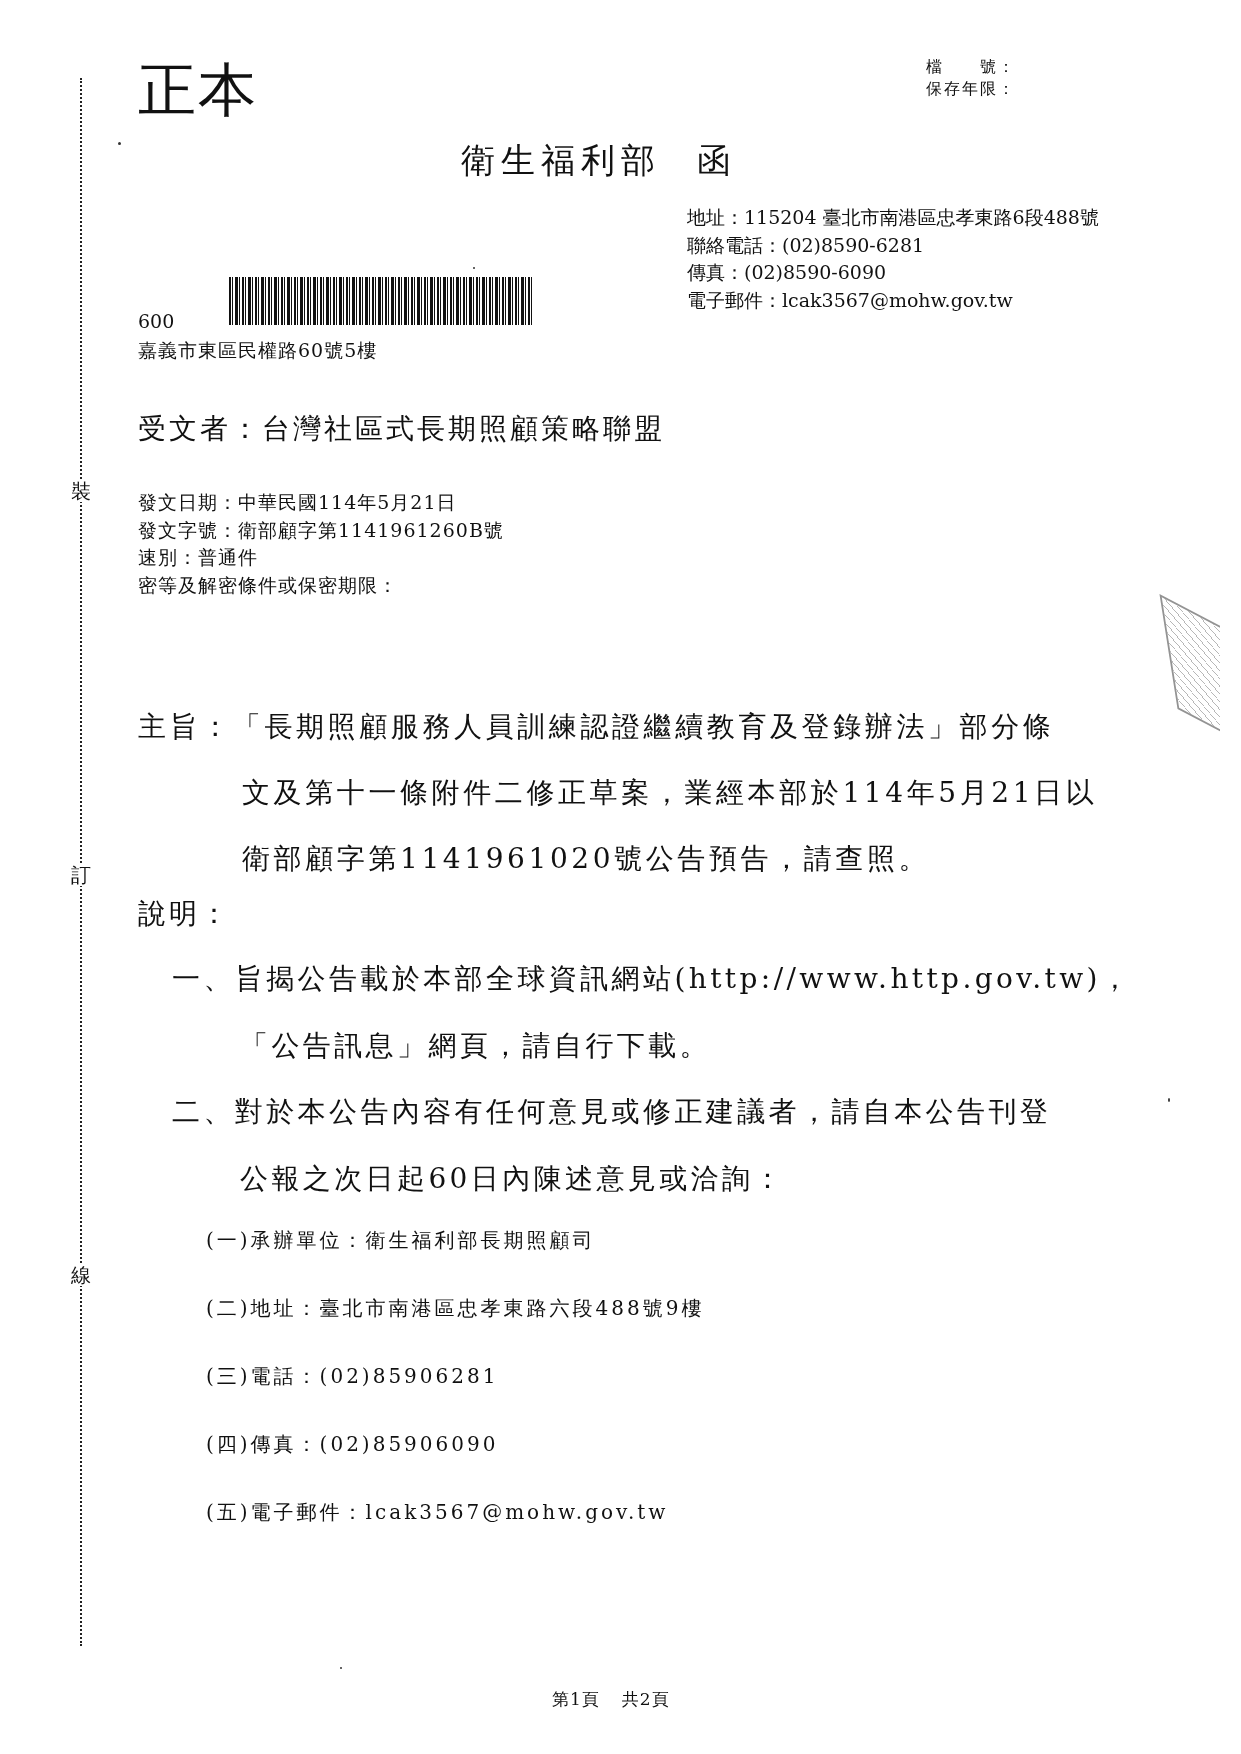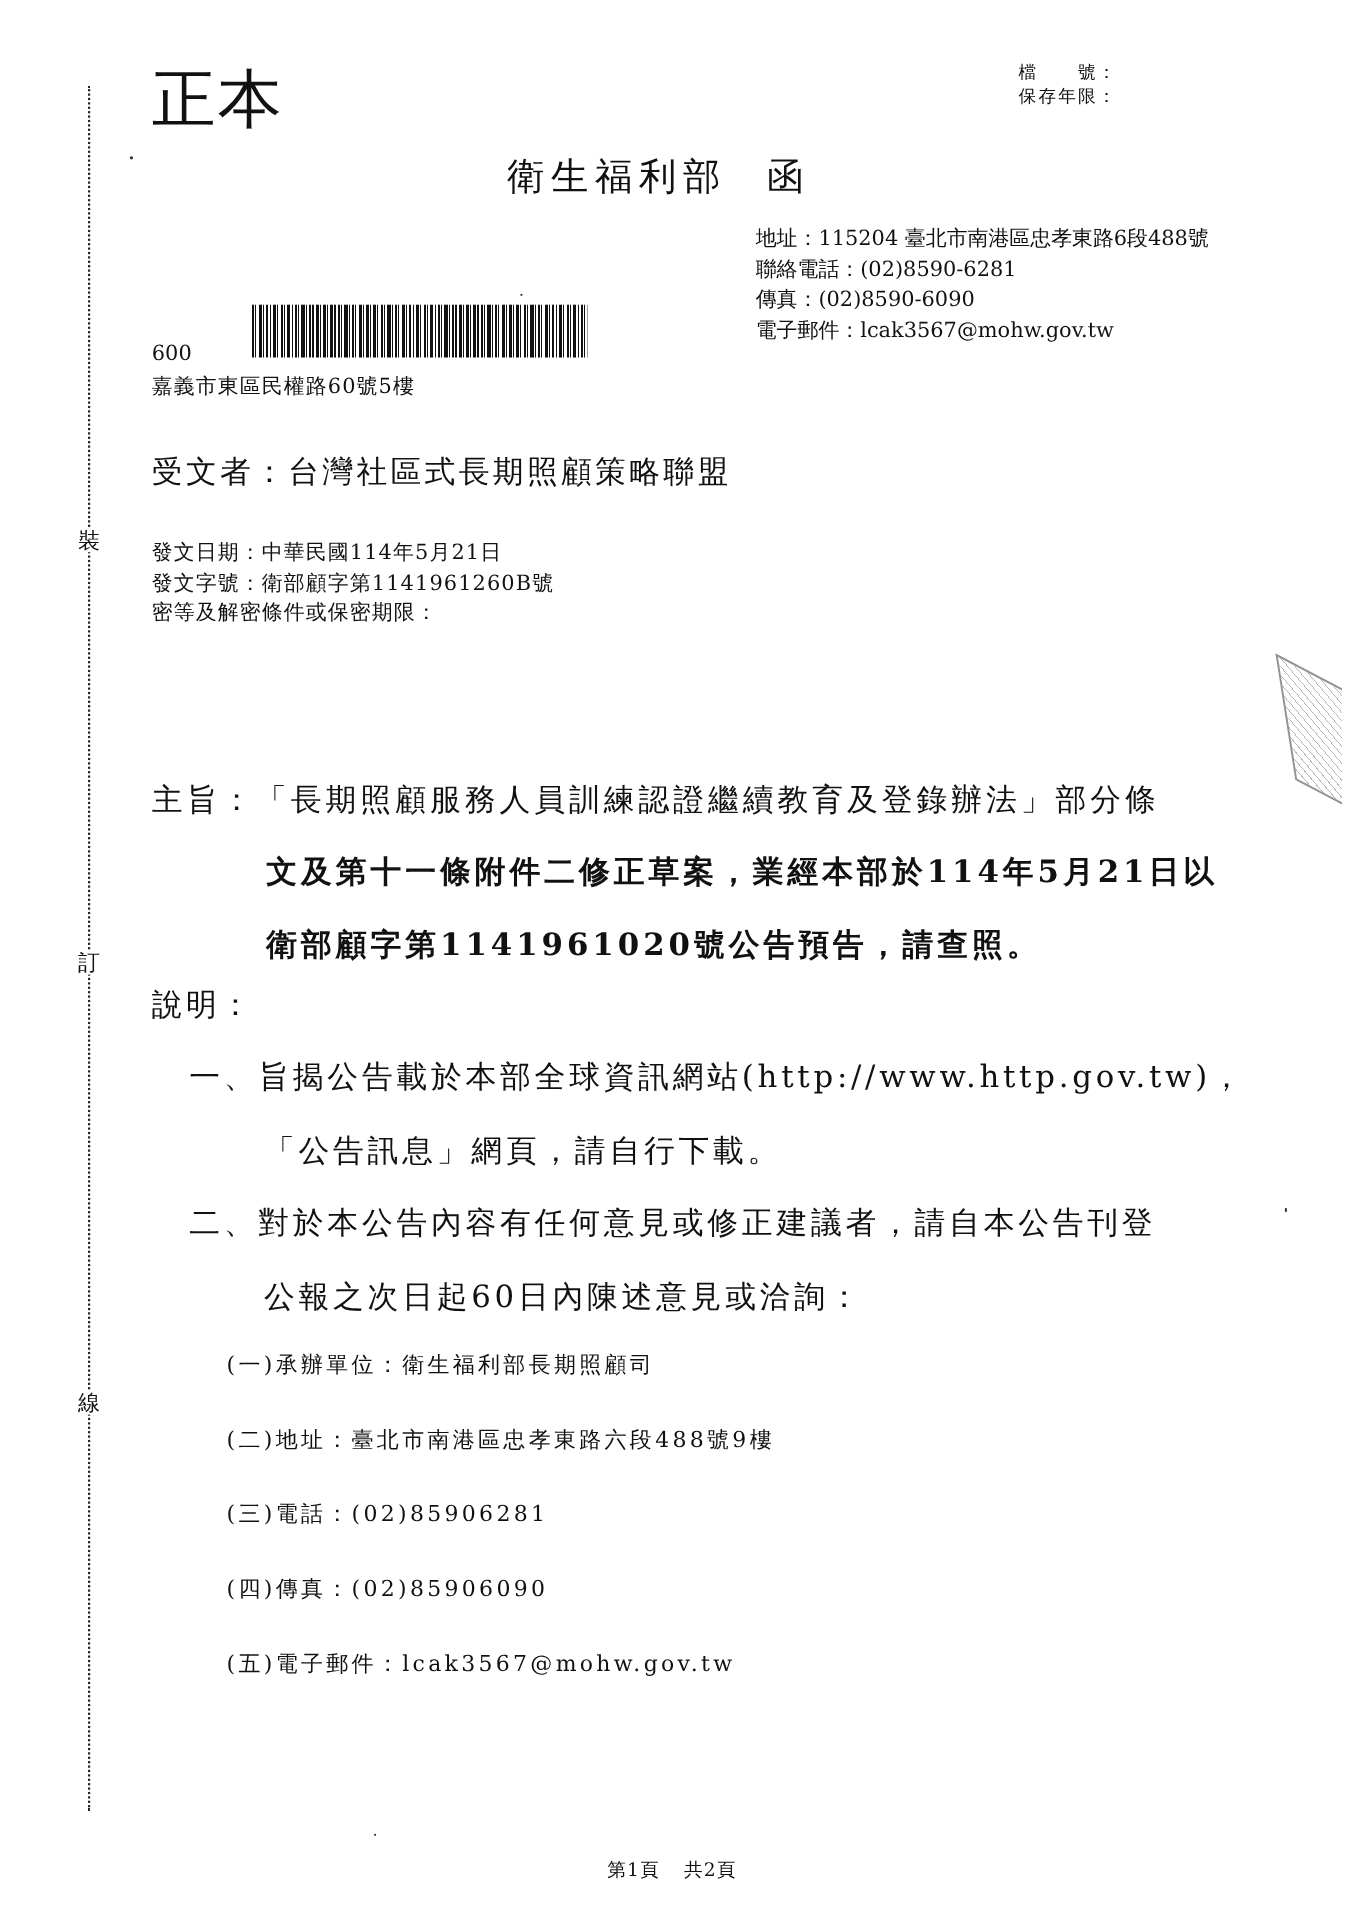--- a/index.html
+++ b/index.html
@@ -15,21 +15,21 @@
       position: absolute; left: 80px; top: 78px; width: 0; height: 1568px;
       border-left: 2px dotted #222;
     }
     .binding-char {
       position: absolute; left: 71px; font-size: 20px; background: #fff;
       line-height: 22px;
     }
 
     .seal-original { left: 138px; top: 52px; font-size: 58px; letter-spacing: 2px; }
 
-    .file-meta { left: 926px; top: 56px; font-size: 16px; line-height: 22px; font-family: Liberation Mono, monospace; }
+    .file-meta { left: 926px; top: 56px; font-size: 16px; line-height: 22px; }
     .file-meta div { letter-spacing: 2px; }
 
     .doc-title { left: 461px; top: 138px; font-size: 34px; letter-spacing: 6px; }
     .doc-title .gap { display: inline-block; width: 36px; }
 
     .sender-info { left: 648px; top: 204px; font-size: 19px; line-height: 27.5px; margin-left: 39px; }
 
     .barcode {
       position: absolute; left: 229px; top: 277px; width: 305px; height: 48px;
       background: repeating-linear-gradient(90deg,
@@ -37,21 +37,21 @@
         #111 6px 9px, #fff 9px 10px, #111 10px 11px, #fff 11px 13px);
     }
     .postal-code { left: 138px; top: 310px; font-size: 19px; }
     .recipient-addr { left: 138px; top: 338px; font-size: 19px; letter-spacing: 1px; }
 
     .receiver { left: 138px; top: 410px; font-size: 28px; letter-spacing: 3px; }
 
     .meta-block { left: 138px; top: 489px; font-size: 19px; line-height: 27.5px; letter-spacing: 1px; }
 
     .subject { left: 138px; top: 694px; font-size: 28px; letter-spacing: 3.6px; line-height: 66px; }
-    .subject .indent { padding-left: 104px; font-weight: bold; }
+    .subject .indent { padding-left: 104px; }
 
     .explain-label { left: 138px; top: 895px; font-size: 28px; letter-spacing: 3px; }
 
     .item { font-size: 28px; letter-spacing: 3.4px; }
     .sub-item { font-size: 20px; letter-spacing: 3px; }
 
     .stamp {
       position: absolute; left: 1168px; top: 616px; width: 60px; height: 100px;
       border: 2px solid #666; transform: skewY(35deg) rotate(-10deg);
       background: repeating-linear-gradient(35deg, #fff 0 6px, #999 6px 7px);
@@ -94,20 +94,21 @@
 <div class="abs postal-code">600</div>
 <div class="abs recipient-addr">嘉義市東區民權路60號5樓</div>
 
 <div class="abs receiver">
   <span>受文者：</span><span>台灣社區式長期照顧策略聯盟</span>
 </div>
 
 <div class="abs meta-block">
   <div>發文日期：中華民國114年5月21日</div>
   <div>發文字號：衛部顧字第1141961260B號</div>
+  <div>速別：普通件</div>
   <div>密等及解密條件或保密期限：</div>
 </div>
 
 <div class="stamp-clip">
   <div class="stamp" style="left:18px; top:36px;"></div>
 </div>
 
 <div class="abs subject">
   <div><span>主旨：</span><span>「長期照顧服務人員訓練認證繼續教育及登錄辦法」部分條</span></div>
   <div class="indent">文及第十一條附件二修正草案，業經本部於114年5月21日以</div>

